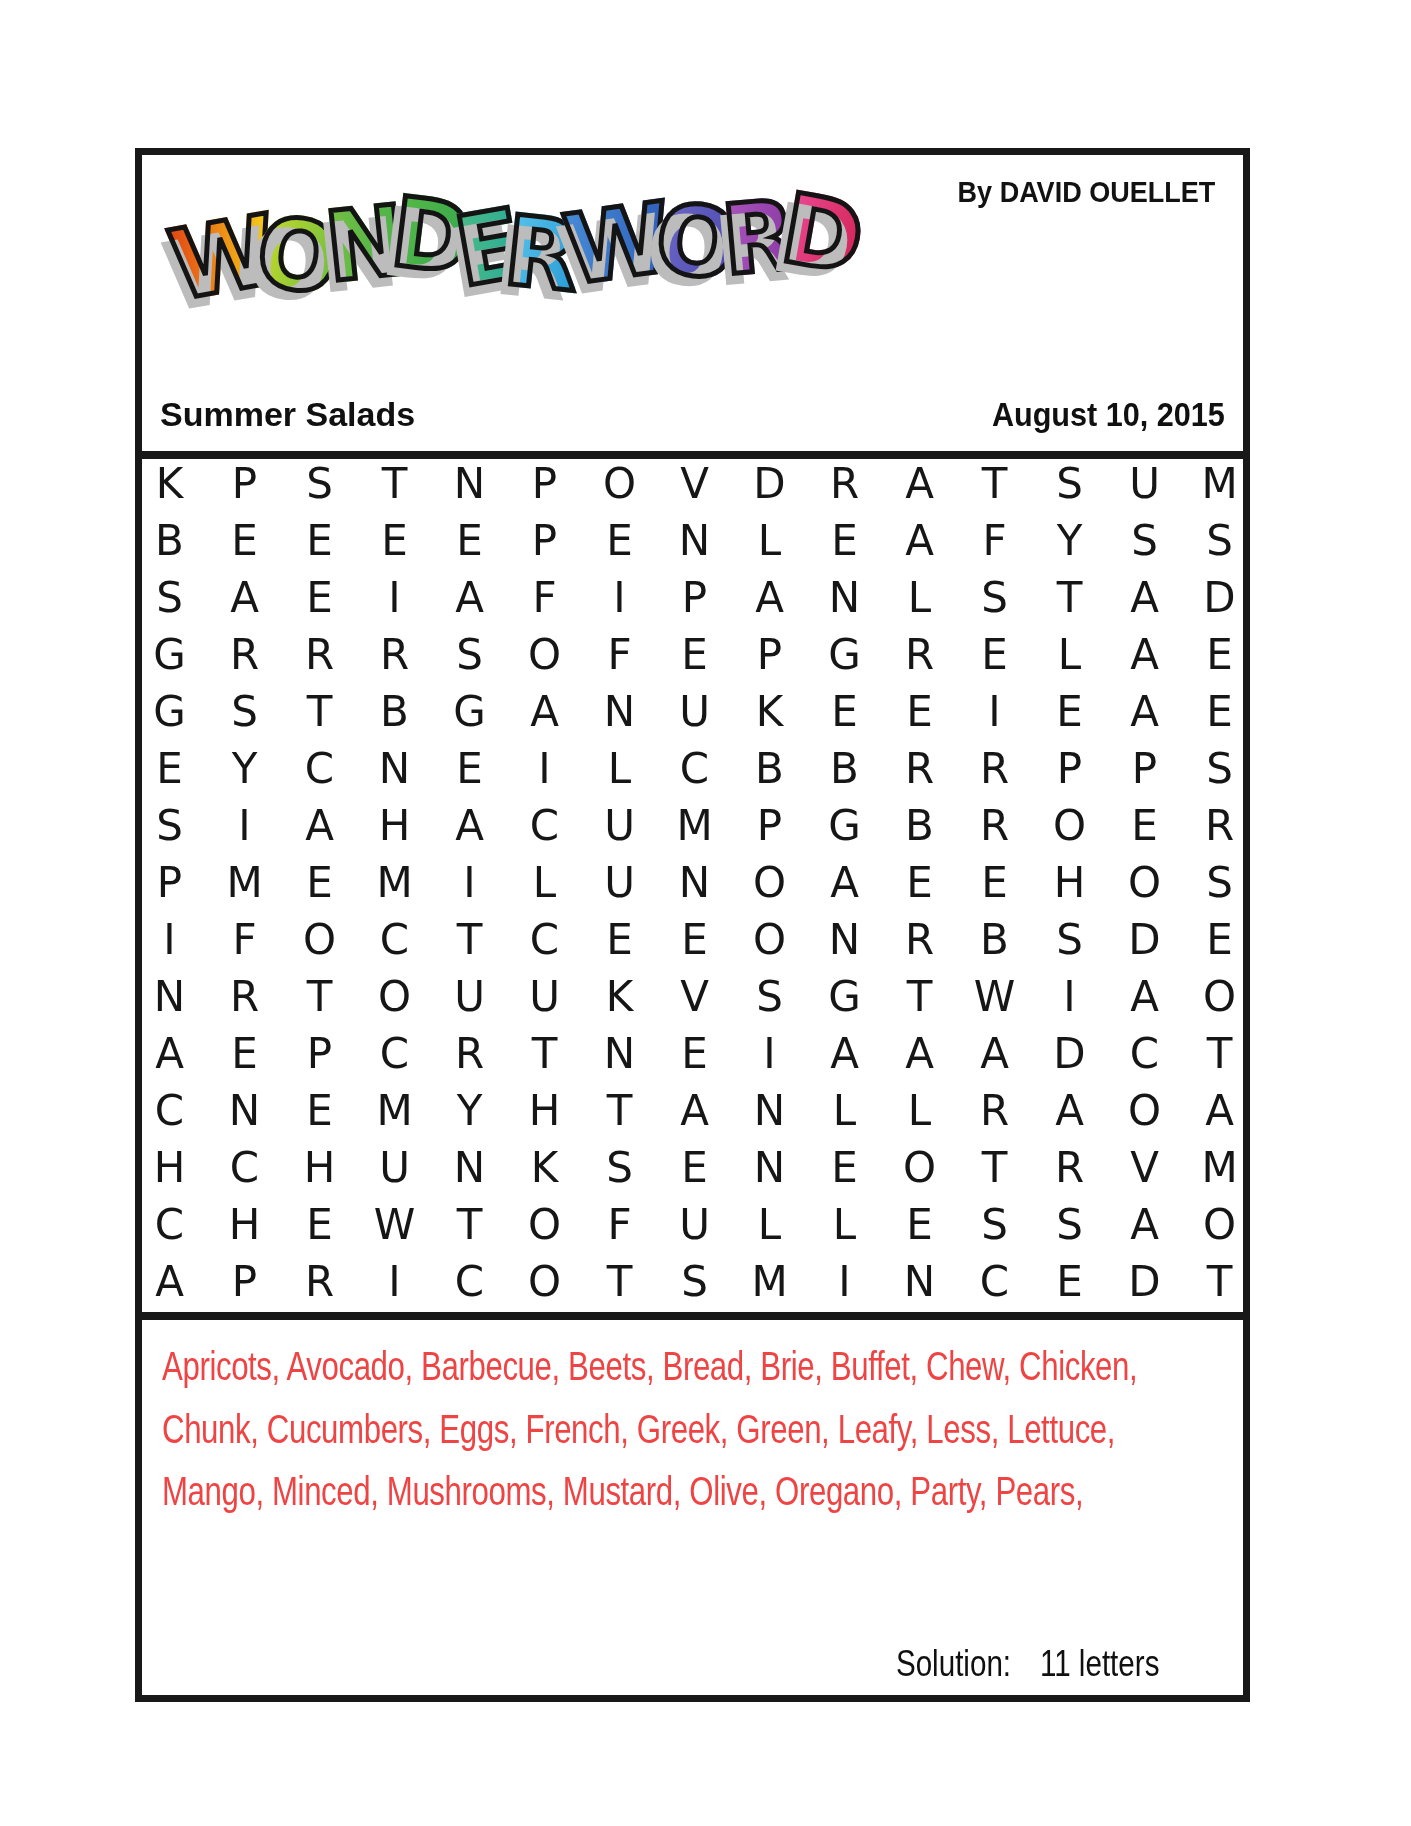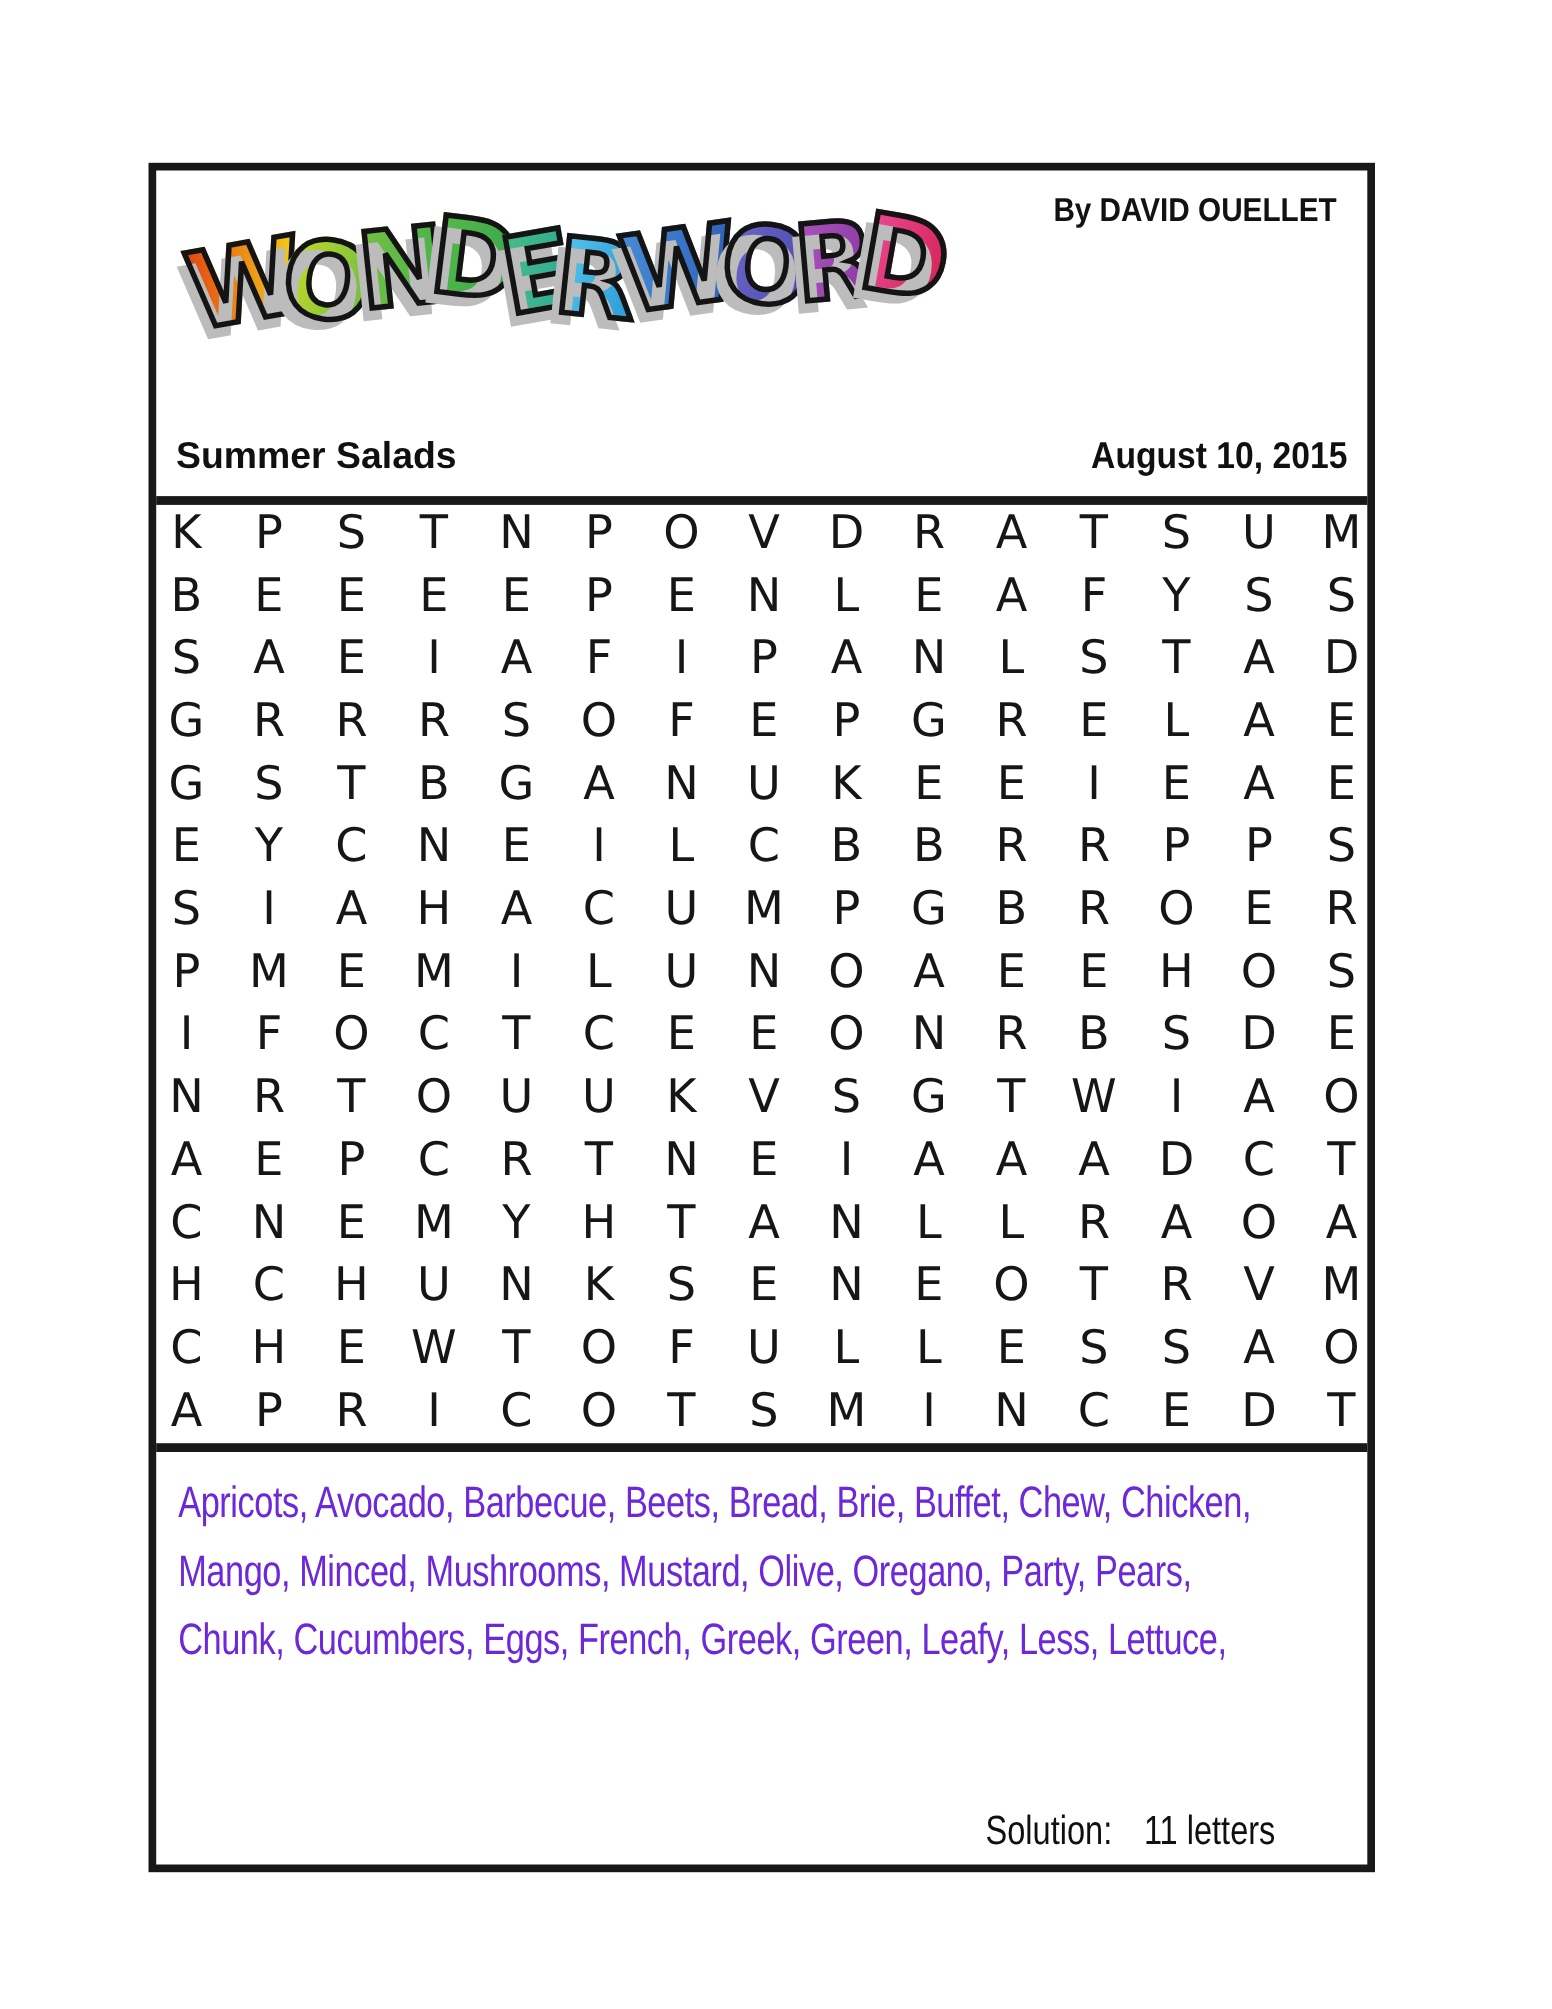--- a/index.html
+++ b/index.html
@@ -115,21 +115,21 @@
 
   
   .word-list {
     position: absolute;
     top: 1180px;
     left: 0;
     right: 12px;
     padding: 0 20px;
     font-size: 40px;
     line-height: 62.5px;
-    color: #6d28d9;
+    color: #ef4444;
   }
   .word-line { white-space: nowrap; }
   .word-line > span {
     display: inline-block;
     transform: scaleX(0.78);
     transform-origin: 0 50%;
     letter-spacing: -0.5px;
     white-space: nowrap;
   }
 
@@ -391,22 +391,22 @@
       <div class="grid-cell">C</div>
       <div class="grid-cell">E</div>
       <div class="grid-cell">D</div>
       <div class="grid-cell">T</div>
     </div>
 
   <div class="sep sep2"></div>
 
   <div class="word-list">
       <div class="word-line"><span>Apricots, Avocado, Barbecue, Beets, Bread, Brie, Buffet, Chew, Chicken,</span></div>
+      <div class="word-line"><span>Chunk, Cucumbers, Eggs, French, Greek, Green, Leafy, Less, Lettuce,</span></div>
       <div class="word-line"><span>Mango, Minced, Mushrooms, Mustard, Olive, Oregano, Party, Pears,</span></div>
-      <div class="word-line"><span>Chunk, Cucumbers, Eggs, French, Greek, Green, Leafy, Less, Lettuce,</span></div>
     </div>
 
   <div class="solution-row">
     <span class="sol-scale">
       <span>Solution:</span><span class="solution-value">11 letters</span>
     </span>
   </div>
 
 </div>
 

